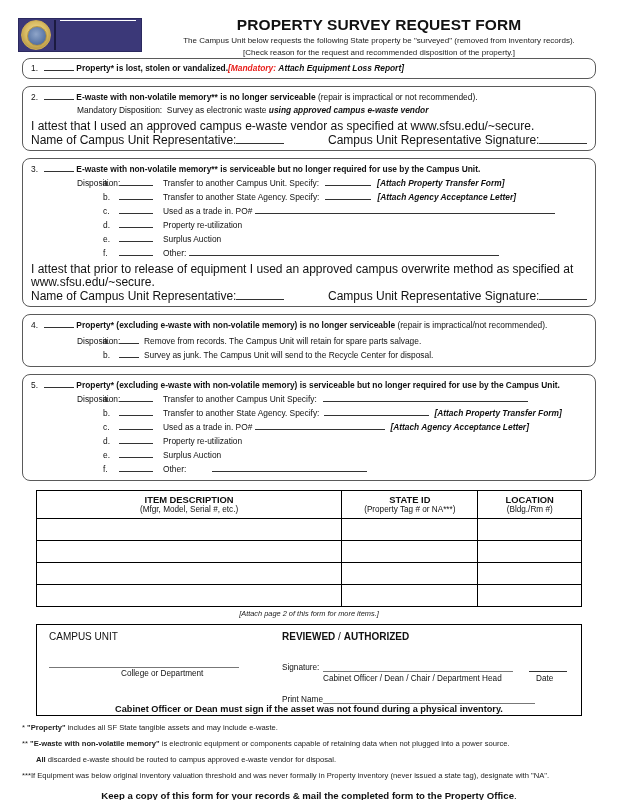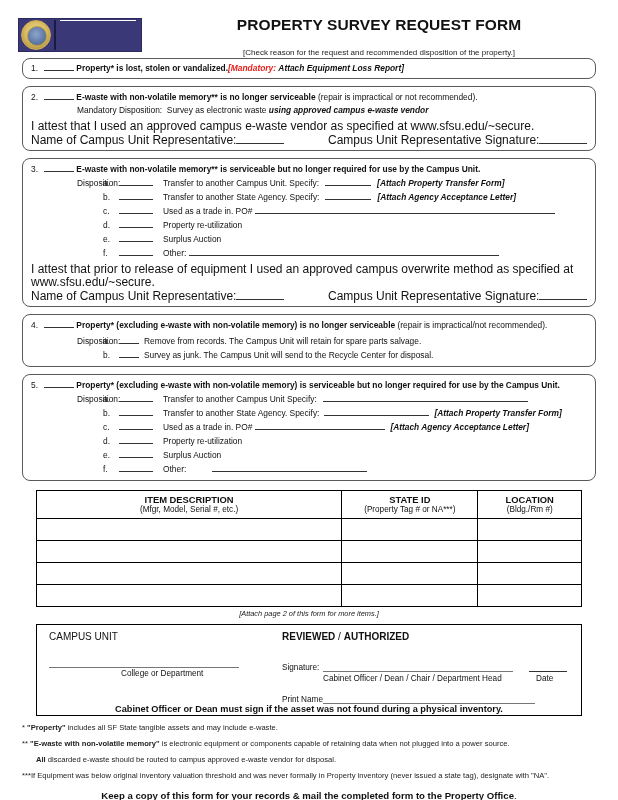--- a/index.html
+++ b/index.html
@@ -134,20 +134,21 @@
   <div class="header">
     <div class="logo-wrap">
       <div class="logo-seal"></div>
       <div class="logo-divider"></div>
       <div class="logo-text">
         <span class="l1">San Francisco</span>
         <span class="l2">State University</span>
       </div>
     </div>
     <div class="title">PROPERTY SURVEY REQUEST FORM</div>
+    <div class="subtitle">The Campus Unit  below requests the following State property be "surveyed" (removed from inventory records).</div>
     <div class="subtitle2">[Check reason for the request and recommended disposition of the property.]</div>
   </div>
 
   <div class="sec" style="padding:3px 8px;">
     <div class="line">
       <span class="num">1.</span><span class="blank u30"></span>&nbsp;<span class="b">Property* is lost, stolen or vandalized.</span><span class="red">[Mandatory:</span>&nbsp;<span class="bi">Attach Equipment Loss Report]</span>
     </div>
   </div>
 
   <div class="sec">

